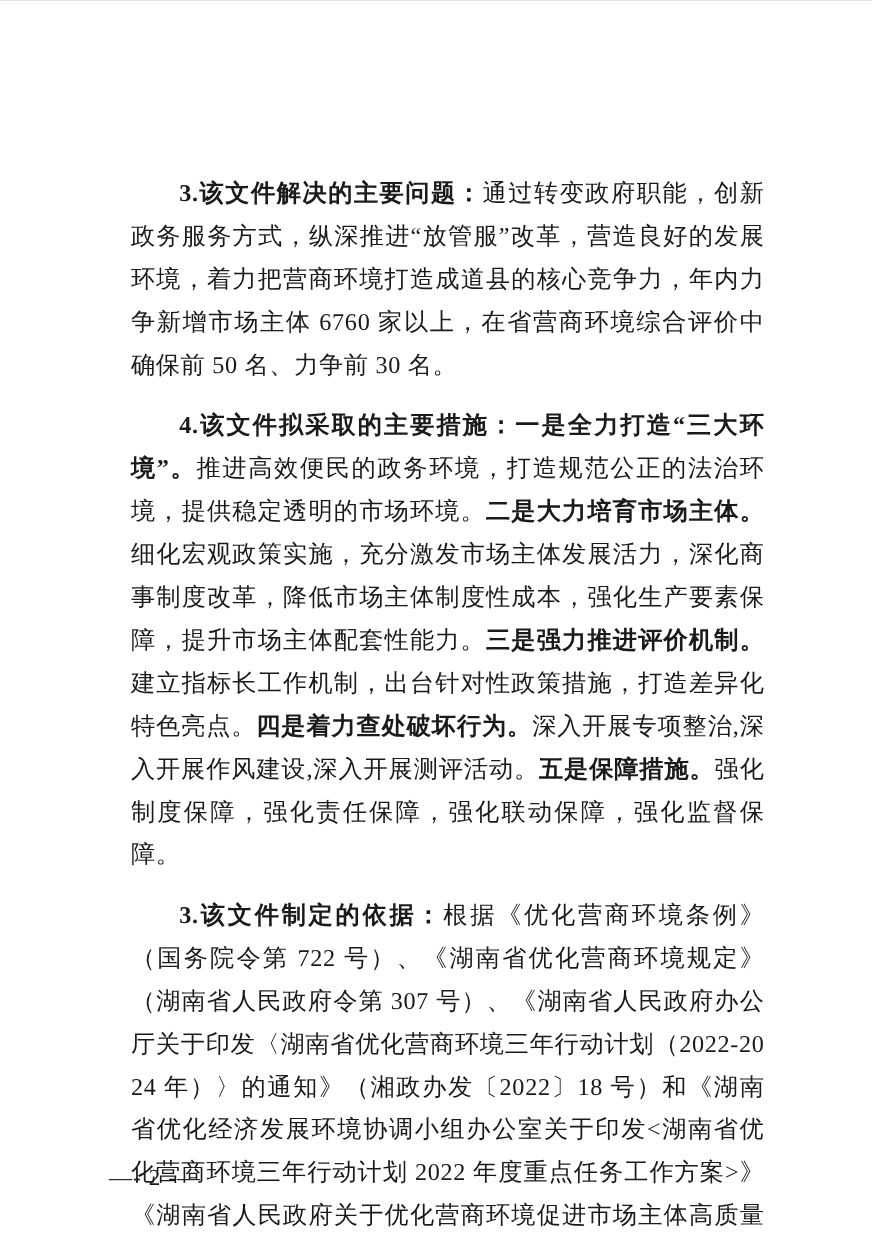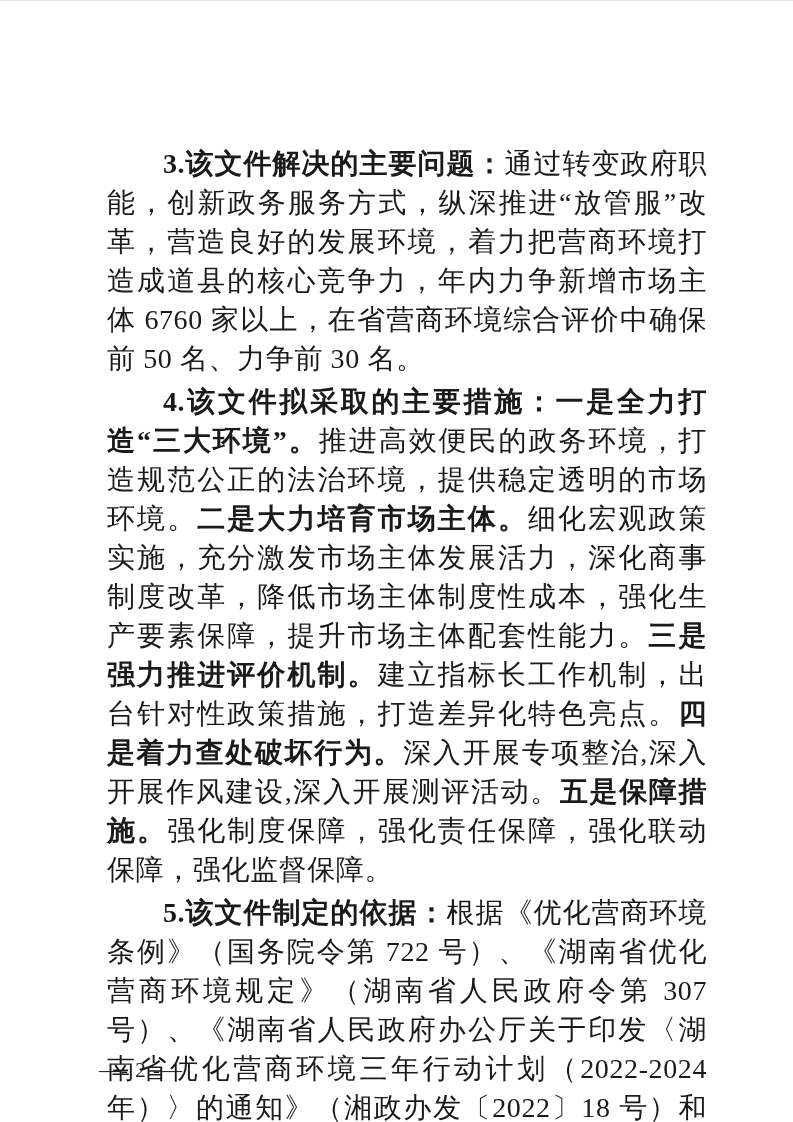--- a/index.html
+++ b/index.html
@@ -17,23 +17,23 @@
     font-family: "Liberation Serif", "DejaVu Serif", serif;
     color: #1a1a1a;
   }
   .content {
     position: absolute;
     left: 103px;
     top: 139px;
     width: 608px;
   }
   p.para {
-    margin: 4px;
+    margin: 16px;
     padding: 0;
-    font-size: 28px;
+    font-size: 22px;
     line-height: 39px;
     letter-spacing: 0.6px;
     text-align: justify;
     text-indent: 2em;
     word-break: break-all;
   }
   .run { font-weight: normal; }
   .run.bold { font-weight: bold; }
   .footer {
     position: absolute;
@@ -44,17 +44,17 @@
     color: #1a1a1a;
   }
 </style>
 </head>
 <body>
 
 <div class="page">
   <div class="content">
       <p class="para"><span class="run bold">3.该文件解决的主要问题：</span><span class="run">通过转变政府职能，创新政务服务方式，纵深推进“放管服”改革，营造良好的发展环境，着力把营商环境打造成道县的核心竞争力，年内力争新增市场主体 6760 家以上，在省营商环境综合评价中确保前 50 名、力争前 30 名。</span></p>
       <p class="para"><span class="run bold">4.该文件拟采取的主要措施：一是全力打造“三大环境”。</span><span class="run">推进高效便民的政务环境，打造规范公正的法治环境，提供稳定透明的市场环境。</span><span class="run bold">二是大力培育市场主体。</span><span class="run">细化宏观政策实施，充分激发市场主体发展活力，深化商事制度改革，降低市场主体制度性成本，强化生产要素保障，提升市场主体配套性能力。</span><span class="run bold">三是强力推进评价机制。</span><span class="run">建立指标长工作机制，出台针对性政策措施，打造差异化特色亮点。</span><span class="run bold">四是着力查处破坏行为。</span><span class="run">深入开展专项整治,深入开展作风建设,深入开展测评活动。</span><span class="run bold">五是保障措施。</span><span class="run">强化制度保障，强化责任保障，强化联动保障，强化监督保障。</span></p>
-      <p class="para"><span class="run bold">5.该文件制定的依据：</span><span class="run">根据《优化营商环境条例》（国务院令第 722 号）、《湖南省优化营商环境规定》（湖南省人民政府令第 307 号）、《湖南省人民政府办公厅关于印发〈湖南省优化营商环境三年行动计划（2022-2024 年）〉的通知》（湘政办发〔2022〕18 号）和《湖南省优化经济发展环境协调小组办公室关于印发&lt;湖南省优化营商环境三年行动计划 2022 年度重点任务工作方案&gt;》《湖南省人民政府关于优化营商环境促进市场主体高质量发展的意见》《2021 年湖南省优化营商环境攻坚行动方案》《永州市</span></p>
+      <p class="para"><span class="run bold">3.该文件制定的依据：</span><span class="run">根据《优化营商环境条例》（国务院令第 722 号）、《湖南省优化营商环境规定》（湖南省人民政府令第 307 号）、《湖南省人民政府办公厅关于印发〈湖南省优化营商环境三年行动计划（2022-2024 年）〉的通知》（湘政办发〔2022〕18 号）和《湖南省优化经济发展环境协调小组办公室关于印发&lt;湖南省优化营商环境三年行动计划 2022 年度重点任务工作方案&gt;》《湖南省人民政府关于优化营商环境促进市场主体高质量发展的意见》《2021 年湖南省优化营商环境攻坚行动方案》《永州市</span></p>
     </div>
 
   <div class="footer">—- 2 -—</div>
 </div>
 
 </body></html>

